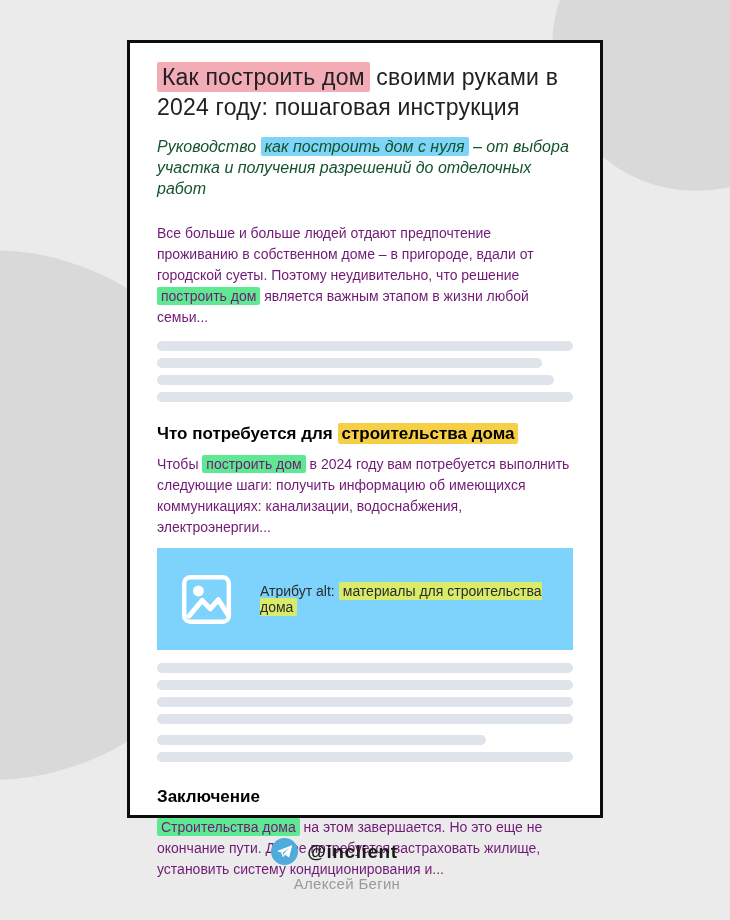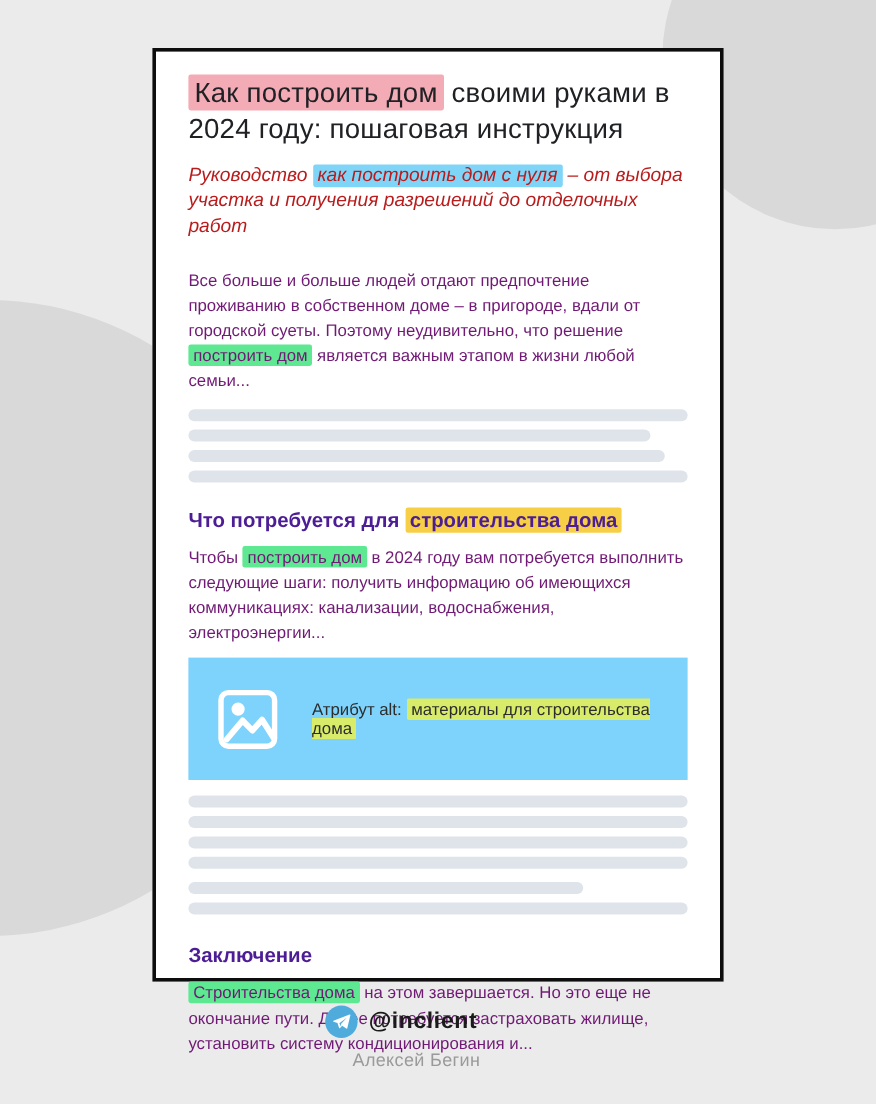--- a/index.html
+++ b/index.html
@@ -19,25 +19,25 @@
     background:#ffffff;border:3px solid #0d0d0d;box-sizing:border-box;
   }
   .content{padding:19px 27px 0 27px;}
 
   h1{
     margin:0;font-size:23px;line-height:30px;font-weight:400;color:#202124;
     letter-spacing:0.2px;
   }
   .subtitle{
     margin:14px 0 0;font-size:16px;line-height:21px;font-style:italic;
-    color:#b91c1c;
+    color:#14532d;
   }
   .date{margin:17px 0 0;font-size:13px;color:#9da1a6;}
   p.body{margin:24px 0 0;font-size:14px;line-height:21px;color:#701a75;}
-  h2{margin:21px 0 0;font-size:17px;line-height:22px;font-weight:700;color:#4c1d95;}
+  h2{margin:21px 0 0;font-size:17px;line-height:22px;font-weight:700;color:#000000;}
   p.body.tight{margin-top:9px;}
 
   
   .hl{padding:1px 4px;border-radius:2px;}
   .hl-pink{background:#f3abb6;padding:2px 5px;}
   .hl-cyan{background:#7fd5f7;}
   .hl-green{background:#5fe892;}
   .hl-yellow{background:#f6cf47;}
   .hl-lime{background:#d9ec6a;margin-left:4px;}
 

